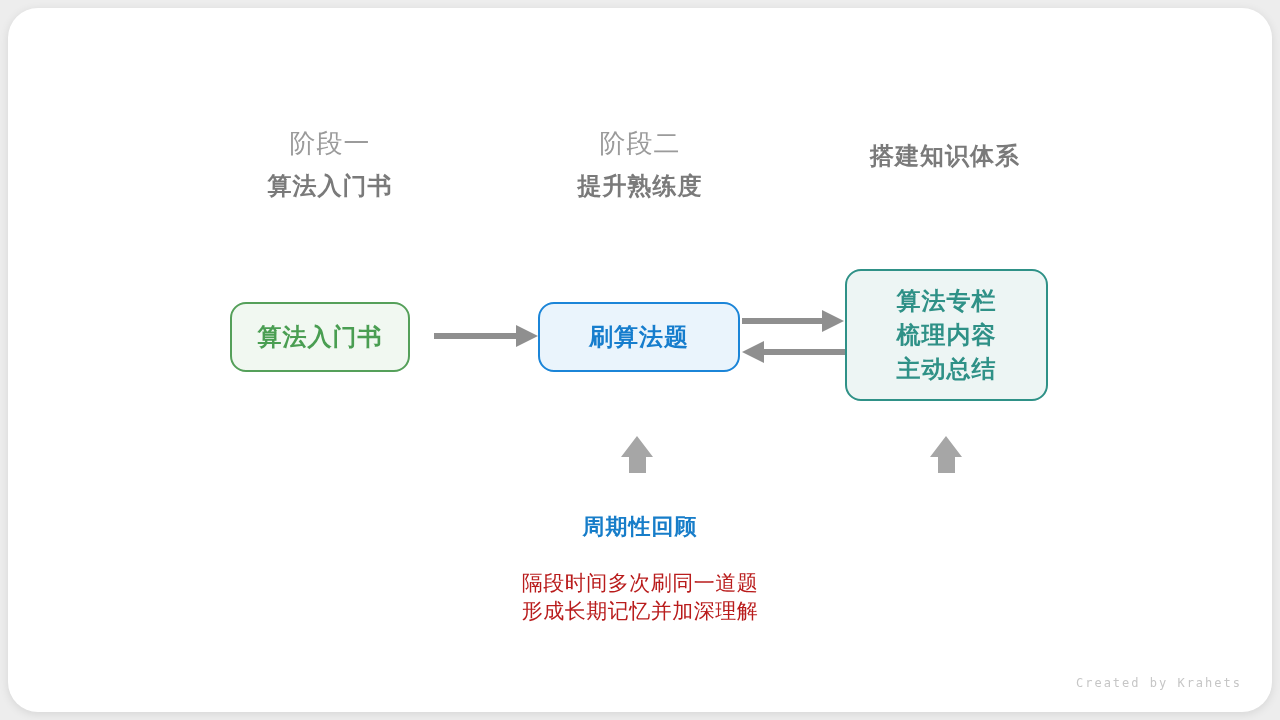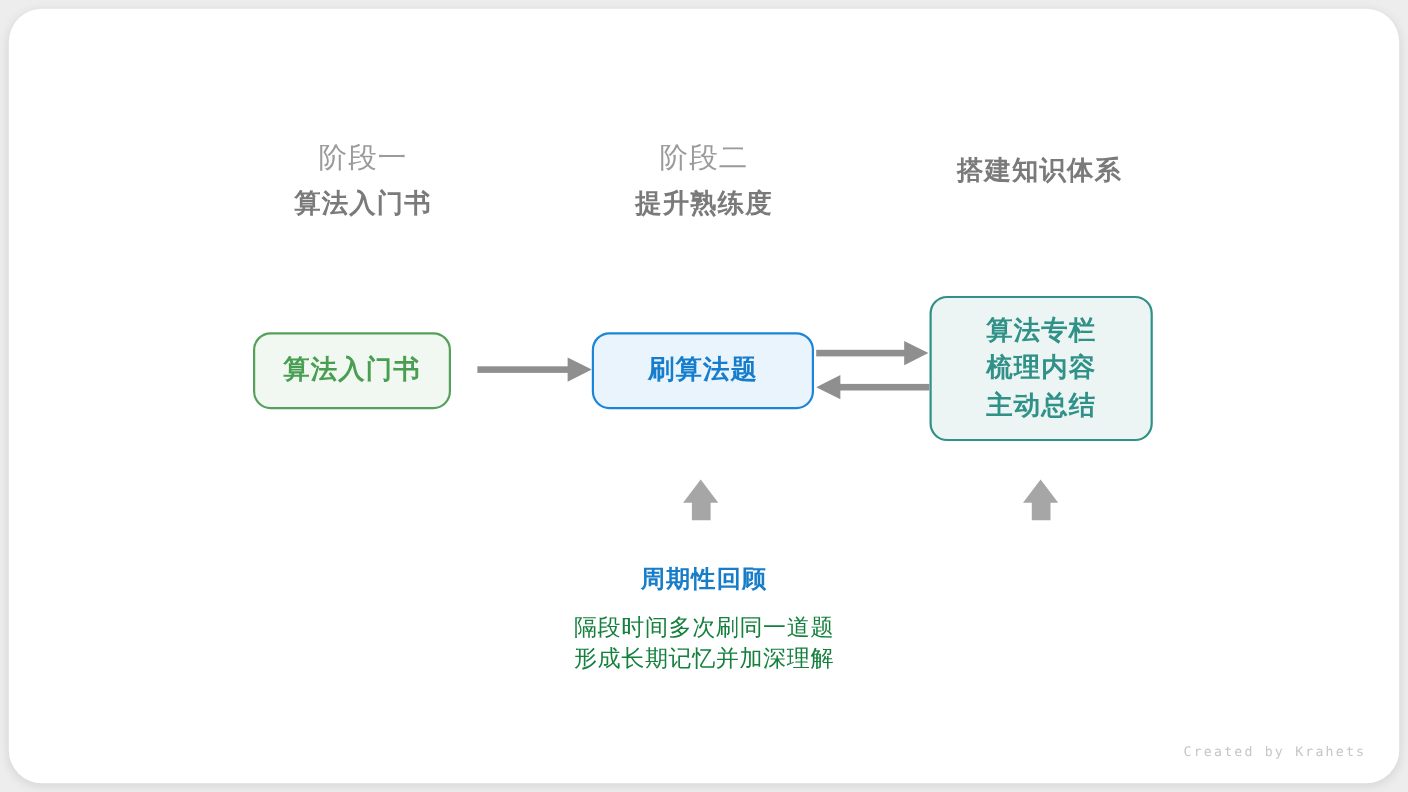--- a/index.html
+++ b/index.html
@@ -85,23 +85,23 @@
   }
   .ann-title {
     font-size: 22px;
     font-weight: bold;
     line-height: 32px;
     letter-spacing: 1px;
   }
   .ann-title-blue { color: #177dc9; }
   .ann-title-teal { color: #2f9187; }
   .ann-desc {
-    margin-top: 14px;
+    margin-top: 26px;
     font-size: 21px;
-    color: #15803d;
+    color: #b91c1c;
     line-height: 28px;
     letter-spacing: 0.5px;
   }
 
   .credit {
     position: absolute;
     top: 676px;
     right: 38px;
     font-family: "DejaVu Sans Mono", "Liberation Mono", monospace;
     font-size: 12px;

